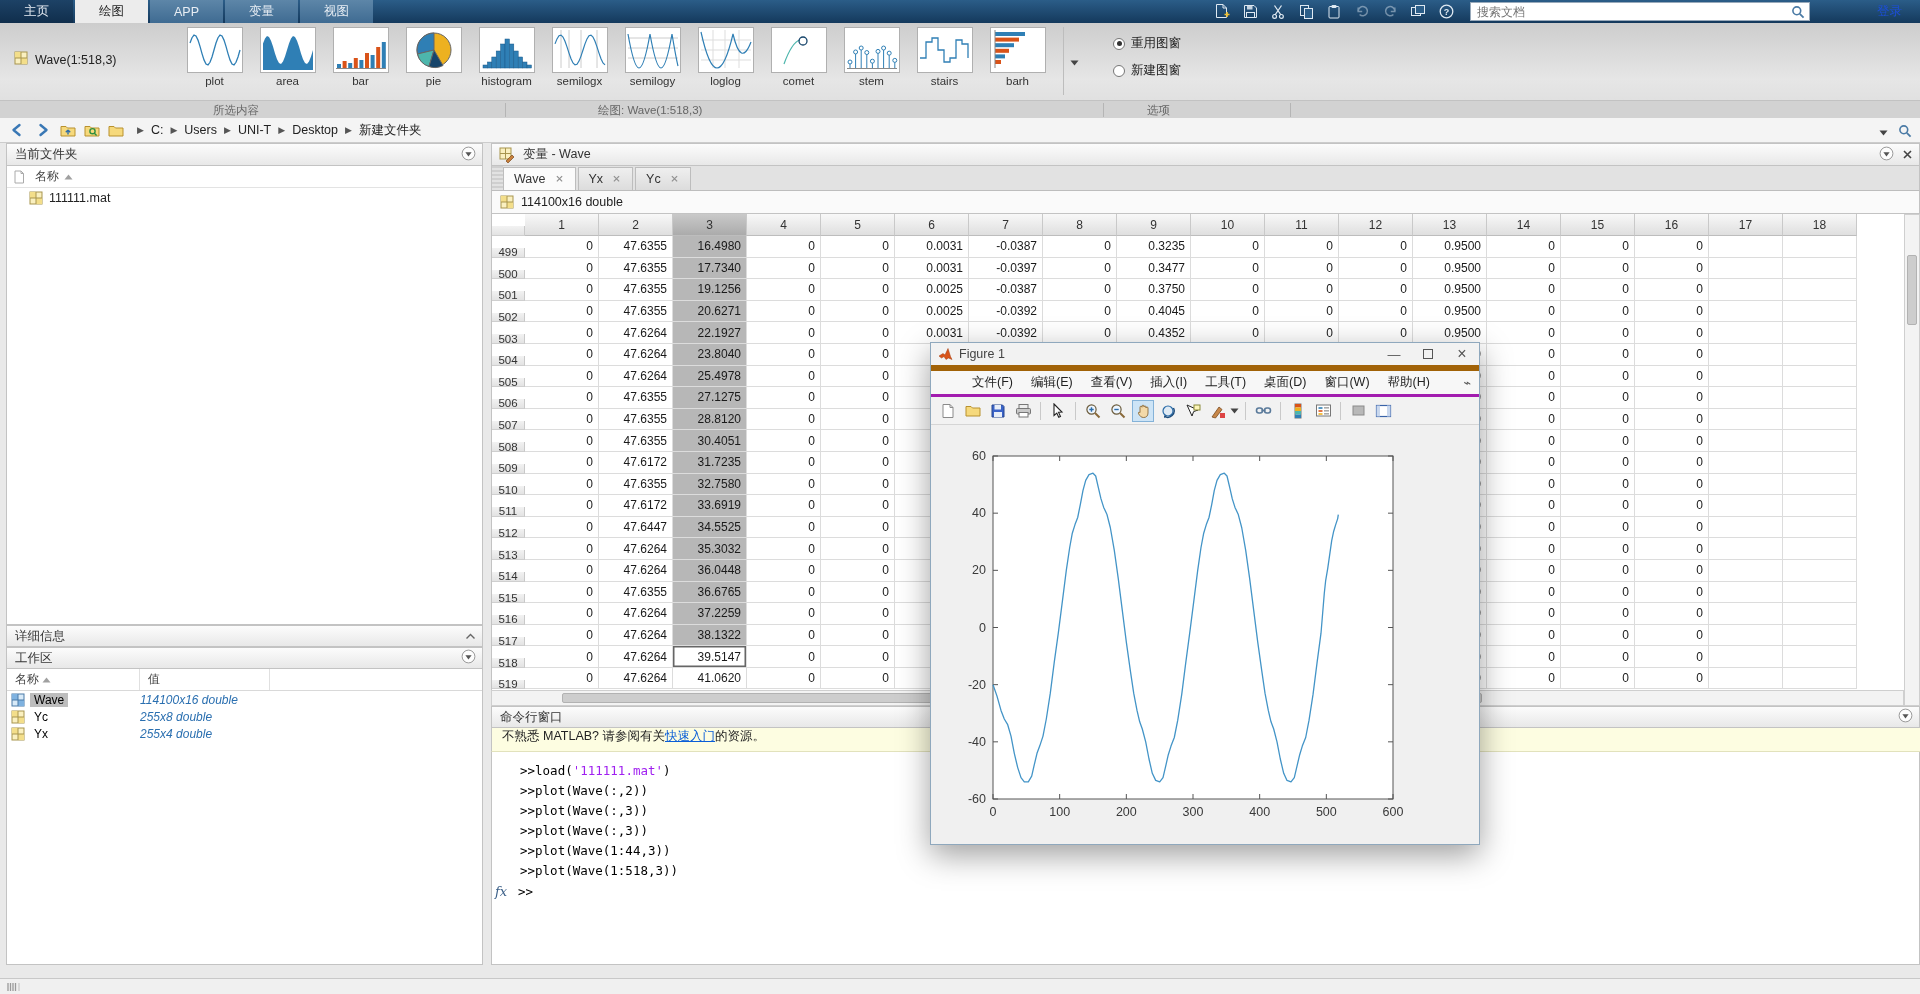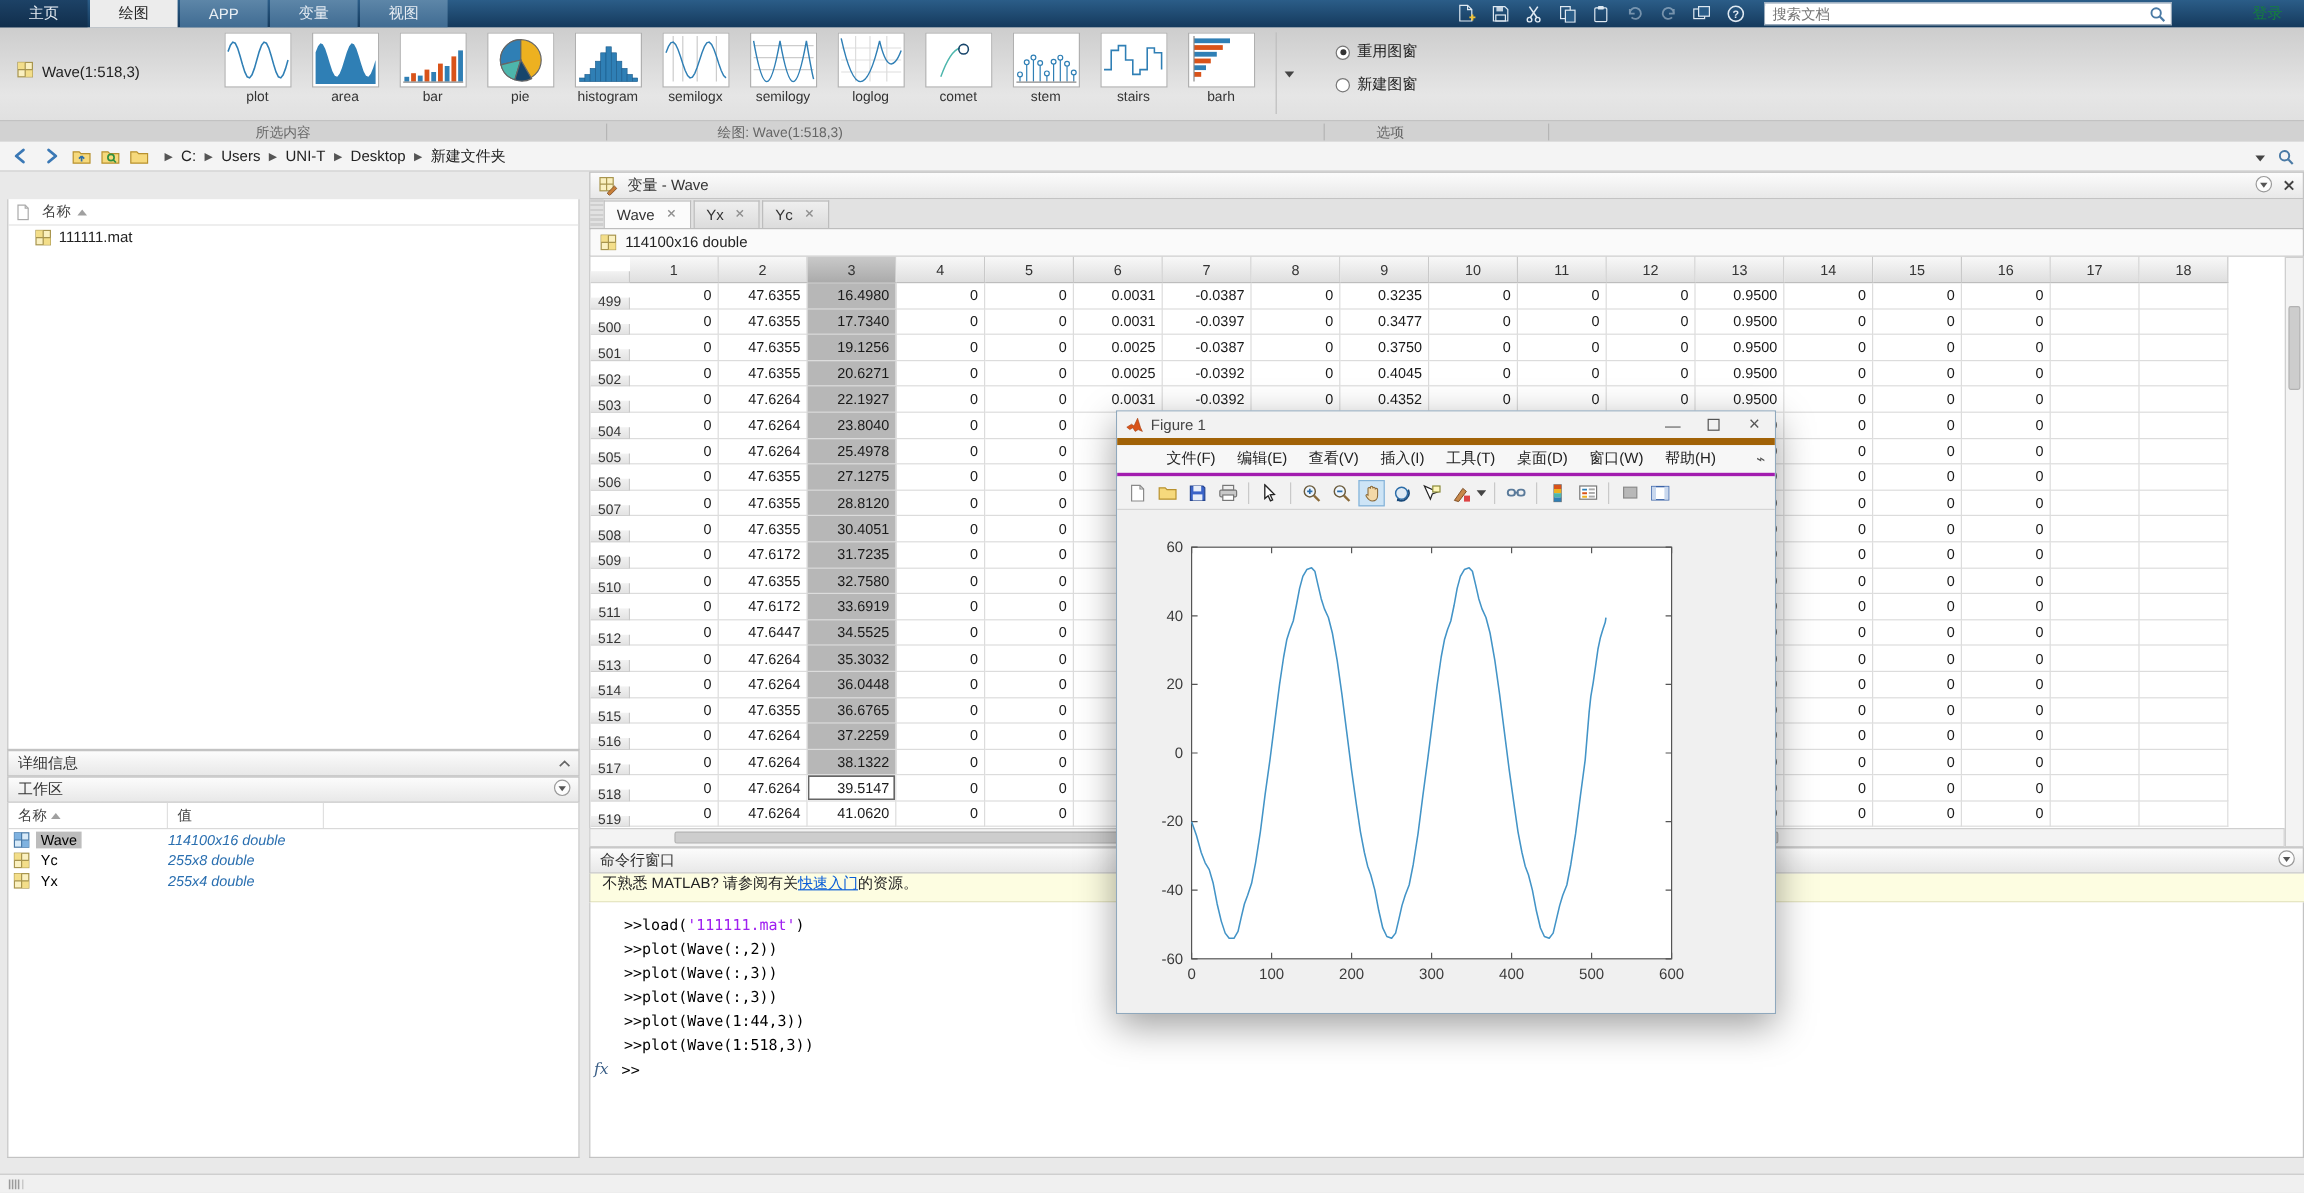--- a/index.html
+++ b/index.html
@@ -11,21 +11,21 @@
   #tabbar { left:0; top:0; width:1920px; height:23px; background:linear-gradient(#2b5d88,#14395c); display:flex; align-items:flex-end; }
   .mtab { height:23px; padding:0 24px; display:flex; align-items:center; font-size:12.5px; color:#e8eef4; background:linear-gradient(#5d86a8,#3f6b92); margin-right:2px; cursor:default;margin-top:41px; }
   .mtab.dark { background:linear-gradient(#1d4266,#102e4c); }
   .mtab.selected { background:#ececec; color:#222; }
   #qat { position:absolute; right:465px; top:2px; display:flex; gap:10px; align-items:center; color:#dfe9f2; }
   #qat .qicon { width:18px; height:18px; display:flex; align-items:center; justify-content:center; }
   #qat .qicon.dim { opacity:.45; }
   #searchbox { position:absolute; right:110px; top:2px; width:340px; height:19px; background:#fff; border:1px solid #9ab; display:flex; align-items:center; }
   #searchbox input { border:0; outline:none; flex:1; font-size:12px; padding:0 6px; color:#333; font-family:"Liberation Sans",sans-serif; }
   #searchbox .mag { color:#4a7aa5; margin-right:4px; display:flex; }
-  #signin { position:absolute; right:18px; top:0; height:23px; display:flex; align-items:center; color:#15803d; font-size:12.5px; }
+  #signin { position:absolute; right:18px; top:0; height:23px; display:flex; align-items:center; color:#1d4ed8; font-size:12.5px; }
 
   
   #ribbon { left:0; top:23px; width:1920px; height:95px; background:linear-gradient(#cdcdcd,#e6e6e6 60%,#dcdcdc); border-bottom:1px solid #b8b8b8; }
   #ribbonLabels { position:absolute; left:0; top:77px; width:1920px; height:18px; background:#d2d2d2; border-top:1px solid #c2c2c2; font-size:11.5px; color:#666;padding-left:16px; }
   .grpsep { position:absolute; top:2px; width:1px; height:14px; background:#b5b5b5; }
   #selItem { position:absolute; left:14px; top:28px; display:flex; gap:7px; align-items:center; font-size:12.5px; color:#222; }
   #gallery { position:absolute; left:178px; top:4px; display:flex; }
   .gitem { width:73px; display:flex; flex-direction:column; align-items:center; cursor:default; }
   .gthumb { width:56px; height:46px; background:#fff; border:1px solid #b0b0b0; }
   .glabel { font-size:11.5px; color:#333; margin-top:2px; }
@@ -418,20 +418,29 @@
           <path d="M.5 .5h8L4.5 5.5z" fill="#444"></path>
         </svg></span>
     <span style="color:#4a7aa5;display:flex;">
         <svg width="14" height="14" viewBox="0 0 14 14" xmlns="http://www.w3.org/2000/svg">
           <circle cx="5.8" cy="5.8" r="3.9" fill="none" stroke="currentColor" stroke-width="1.6"></circle>
           <path d="M8.8 8.8 L12.6 12.6" stroke="currentColor" stroke-width="1.8"></path>
         </svg>
       </span>
   </div>
 
+  <div id="cfHead" class="abs phead">
+    <span class="ptitle">当前文件夹</span>
+    <span class="pright">
+        <span><svg width="15" height="15" viewBox="0 0 15 15" xmlns="http://www.w3.org/2000/svg">
+            <circle cx="7.5" cy="7.5" r="6.4" fill="#fdfdfd" stroke="#9a9a9a"></circle>
+            <path d="M4.4 6.2h6.2L7.5 10.4z" fill="#555"></path>
+          </svg></span>
+      </span>
+  </div>
   <div id="cfBody" class="abs pbody">
     <div id="cfNameRow">
       <span style="margin-left:6px;display:flex;">
           <svg width="12" height="14" viewBox="0 0 12 14" xmlns="http://www.w3.org/2000/svg">
             <path d="M2 1 H8 L10.5 3.5 V13 H2 Z" fill="#fff" stroke="#aaa"></path>
             <path d="M8 1 V3.5 H10.5" fill="none" stroke="#aaa"></path>
           </svg>
         </span>
       <span style="margin-left:10px;">名称</span>
       <span style="margin-left:5px;display:flex;">

